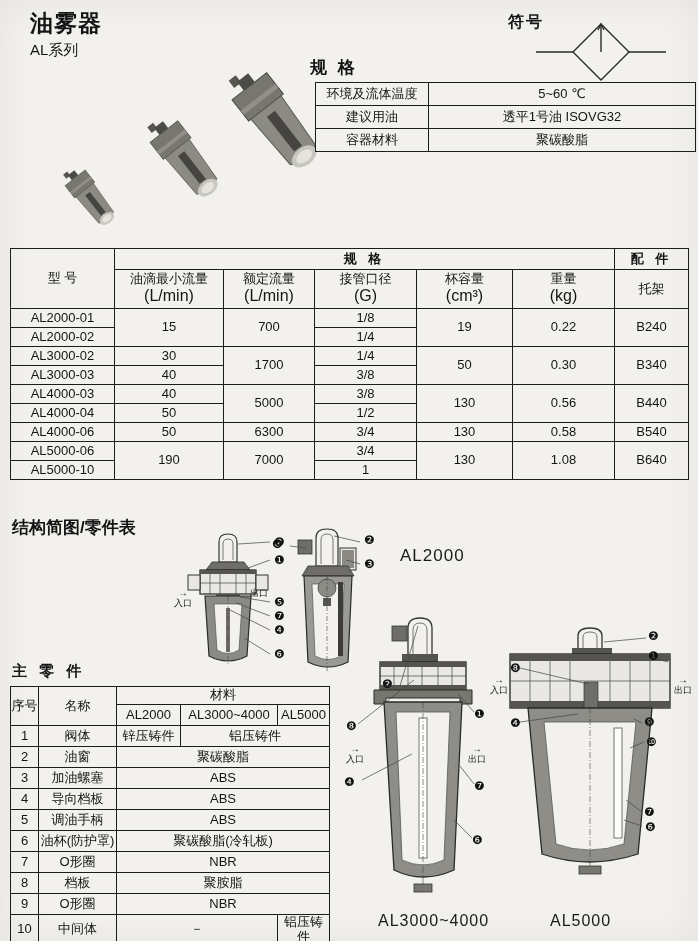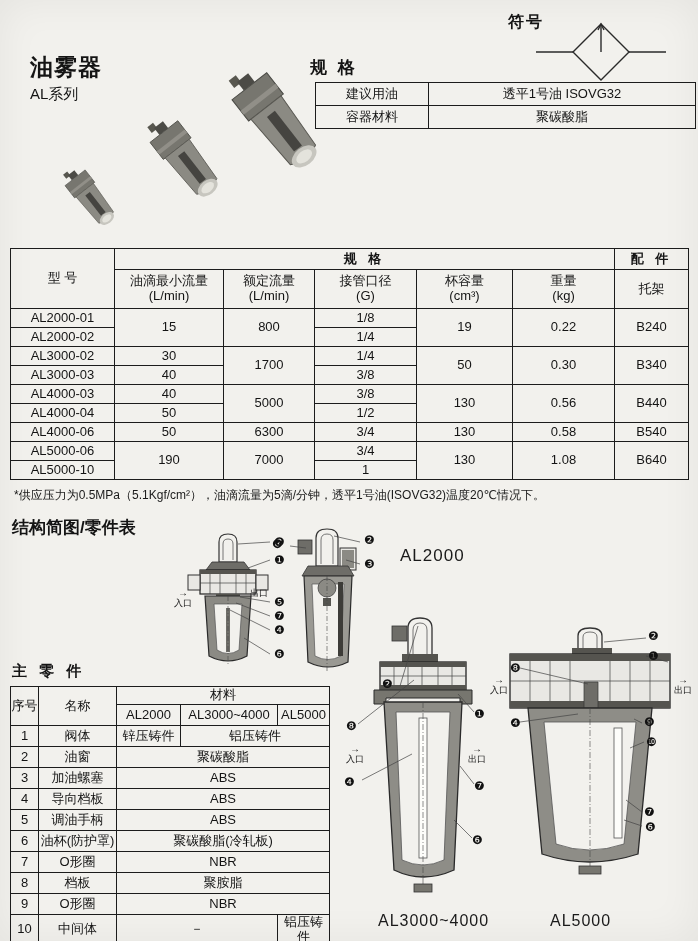--- a/index.html
+++ b/index.html
@@ -12,34 +12,34 @@
   .h-bold{font-size:17px;font-weight:bold;letter-spacing:3px;}
   .h-symbol{font-size:16px;font-weight:bold;letter-spacing:2px;}
   table{border-collapse:collapse;table-layout:fixed;}
   td{border:1px solid #1c1c1c;text-align:center;vertical-align:middle;
      font-size:13px;padding:0;line-height:1.15;color:#141414;}
   #spec-table td{height:22px;}
   #model-table td.gh{height:20px;font-weight:bold;letter-spacing:4px;}
   #model-table td.sh{height:38px;}
   #model-table td.b{height:18px;}
   #parts-table td{font-size:13px;}
-  .unit{font-size:13px;}
+  .unit{font-size:16px;}
   .notes{font-size:12px;line-height:1.45;color:#1a1a1a;}
   .callout{position:absolute;font-size:12px;line-height:1;color:#111;}
   .io{position:absolute;text-align:center;font-size:9px;line-height:1.05;color:#111;}
   .io .arr{display:block;font-size:10px;}
   .dlabel{font-size:16px;letter-spacing:1px;color:#1a1a1a;}
   svg{display:block;}
 </style>
 </head>
 <body>
 
 <div id="page">
 
-  <div class="abs" style="left:30px;top:8px;margin-top:44px;">
+  <div class="abs" style="left:30px;top:8px;">
     <div class="h-title">油雾器</div>
     <div class="h-series">AL系列</div>
   </div>
 
   <div class="abs h-symbol" style="left:508px;top:12px;">符号</div>
   <svg class="abs" style="left:534px;top:20px;" width="134" height="62" viewBox="0 0 134 62">
     <g stroke="#2a2a2a" stroke-width="1.4" fill="none">
       <line x1="2" y1="32" x2="39" y2="32"></line>
       <line x1="95" y1="32" x2="132" y2="32"></line>
       <path d="M67,4 L95,32 L67,60 L39,32 Z"></path>
@@ -66,20 +66,24 @@
     <use href="#lub" transform="translate(250,76) rotate(-38) scale(1.0)"></use>
   </svg>
 
   <div class="abs h-bold" style="left:310px;top:56px;">规 格</div>
   <table id="spec-table" class="abs" style="left:315px;top:82px;width:380px;">
     <colgroup>
         <col style="width:113px">
         <col style="width:267px">
       </colgroup>
     <tbody>
+    <tr>
+      <td>环境及流体温度</td>
+      <td>5~60 ℃</td>
+        </tr>
     <tr>
       <td>建议用油</td>
       <td>透平1号油  ISOVG32</td>
         </tr>
     <tr>
       <td>容器材料</td>
       <td>聚碳酸脂</td>
         </tr>
   </tbody>
     </table>
@@ -121,21 +125,21 @@
         <div>重量</div>
             <div class="unit">(kg)</div>
           </td>
       <td class="sh">
         <div>托架</div>
           </td>
     </tr>
     <tr>
       <td class="b">AL2000-01</td>
       <td class="b" rowspan="2">15</td>
-      <td class="b" rowspan="2">800</td>
+      <td class="b" rowspan="2">700</td>
       <td class="b">1/8</td>
       <td class="b" rowspan="2">19</td>
       <td class="b" rowspan="2">0.22</td>
       <td class="b" rowspan="2">B240</td>
     </tr>
     <tr>
       <td class="b">AL2000-02</td>
       <td class="b">1/4</td>
     </tr>
     <tr>
@@ -185,21 +189,20 @@
       <td class="b" rowspan="2">B640</td>
     </tr>
     <tr>
       <td class="b">AL5000-10</td>
       <td class="b">1</td>
     </tr>
   </tbody>
     </table>
 
   <div class="abs notes" style="left:14px;top:487px;width:660px;">
-    <div>*供应压力为0.5MPa（5.1Kgf/cm²），油滴流量为5滴/分钟，透平1号油(ISOVG32)温度20℃情况下。</div>
   </div>
 
   <div class="abs h-bold" style="left:12px;top:516px;letter-spacing:0;">结构简图/零件表</div>
 
   <div class="abs" style="left:178px;top:532px;width:118px;height:146px;">
     <svg width="100" height="140" viewBox="0 0 100 140">
       <path d="M41,30 L41,10 Q41,2 50,2 Q59,2 59,10 L59,30 Z" fill="#f2f1ed" stroke="#333" stroke-width="1.2"></path>
       <path d="M45,28 L45,12 Q45,7 50,7 Q55,7 55,12 L55,28" fill="none" stroke="#555" stroke-width="0.8"></path>
       <polygon points="34,30 66,30 72,38 28,38" fill="#6e6d68" stroke="#333" stroke-width="0.8"></polygon>
       <rect x="22" y="38" width="56" height="24" fill="#e9e8e4" stroke="#222" stroke-width="1.2"></rect>

